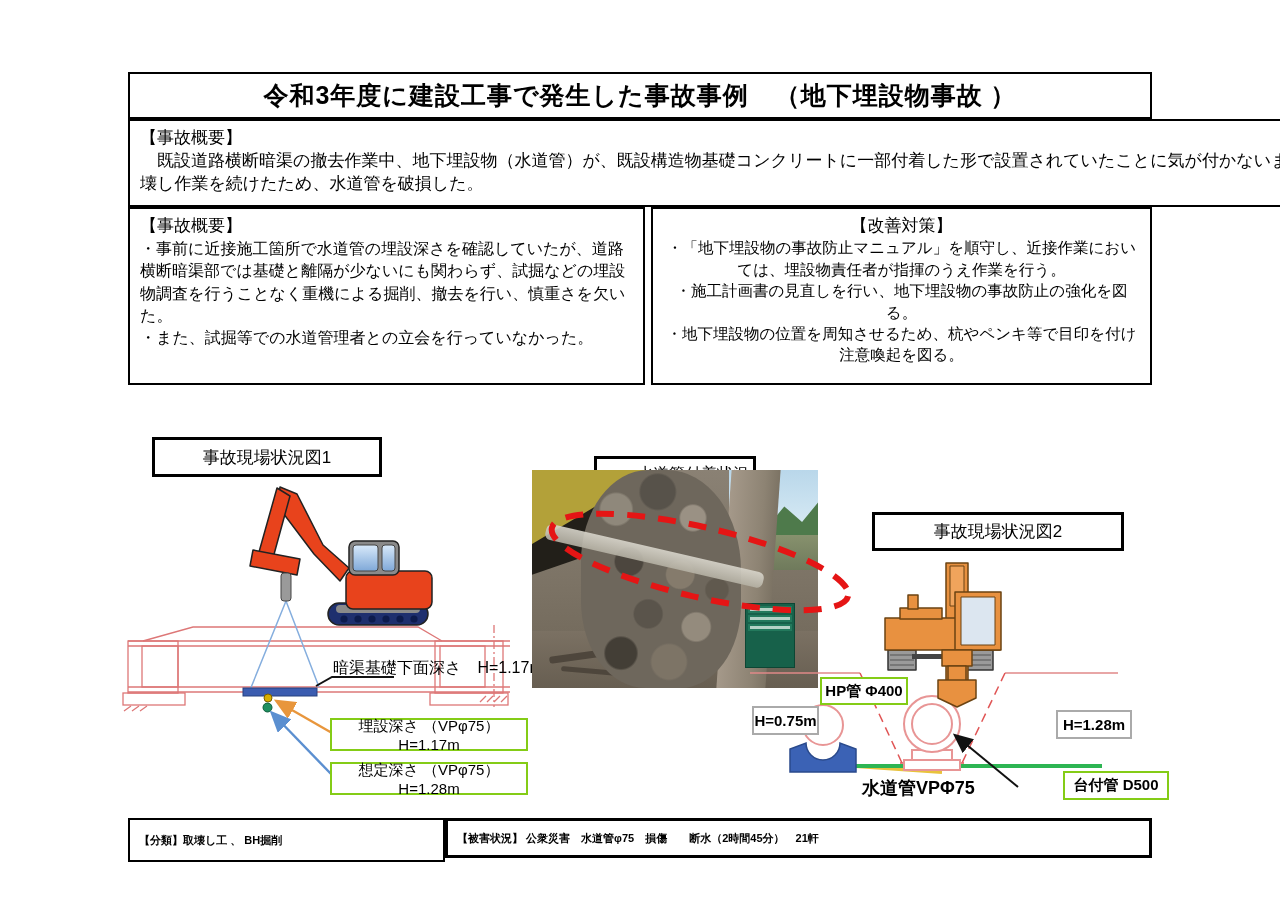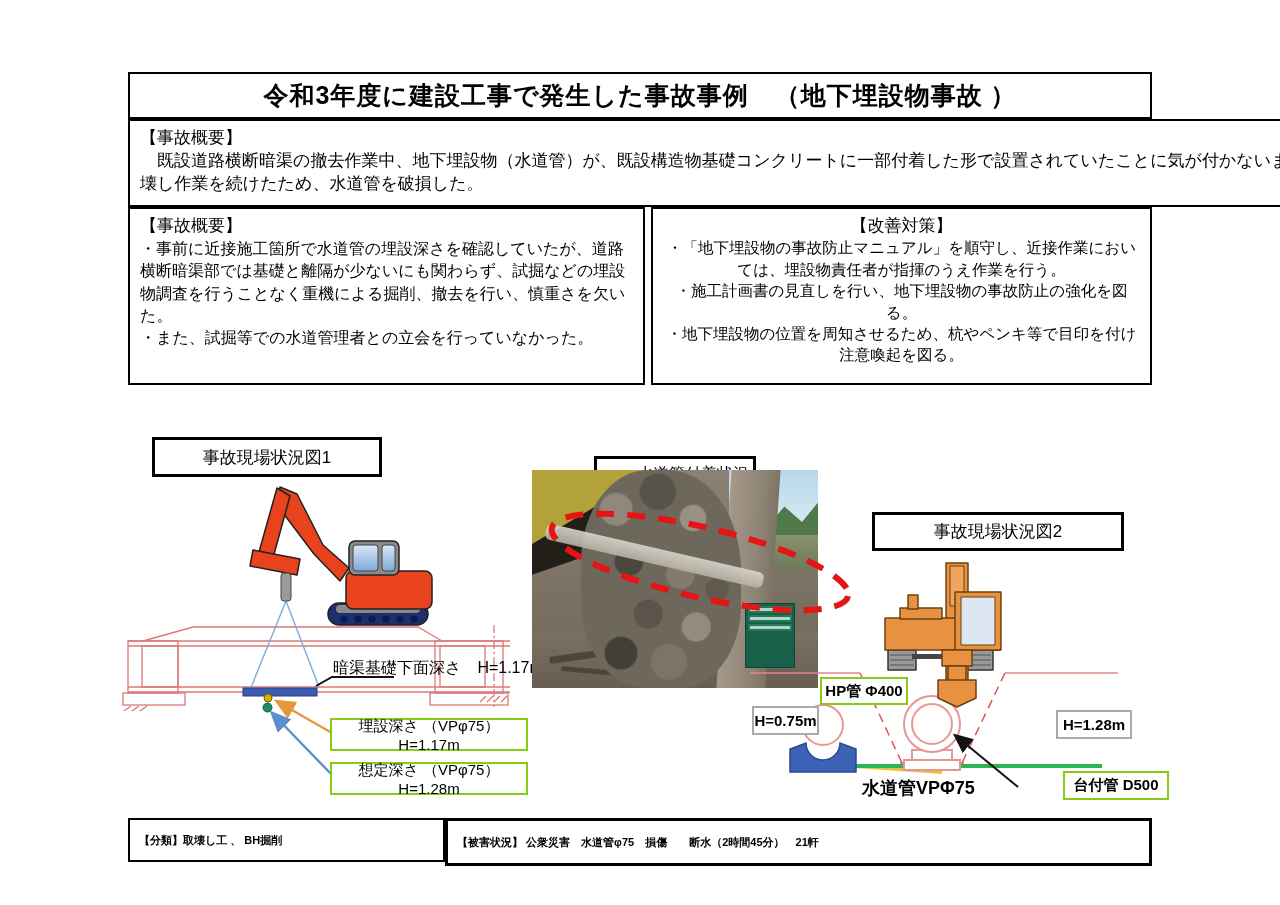--- a/index.html
+++ b/index.html
@@ -220,15 +220,15 @@
     <line x1="268" y1="237" x2="206" y2="186" stroke="#111" stroke-width="2" marker-end="url(#ah-k)"></line>
   </svg>
 
   <div class="abs small-label blk" style="left:820px;top:677px;width:88px;height:28px;font-weight:bold;">HP管 Φ400</div>
   <div class="abs small-label gry" style="left:752px;top:706px;width:67px;height:29px;font-weight:bold;">H=0.75m</div>
   <div class="abs small-label gry" style="left:1056px;top:710px;width:76px;height:29px;font-weight:bold;">H=1.28m</div>
   <div class="abs plain-label" style="left:862px;top:776px;font-weight:bold;">水道管VPΦ75</div>
   <div class="abs small-label blk" style="left:1046px;top:771px;width:106px;height:29px;font-weight:bold;margin-left:17px;">台付管 D500</div>
 
   <div class="abs box2 footer-text" style="left:128px;top:818px;width:317px;height:44px;">【分類】取壊し工 、 BH掘削</div>
-  <div class="abs box3 footer-text" style="left:445px;top:818px;width:707px;height:48px;">【被害状況】 公衆災害　水道管φ75　損傷　　断水（2時間45分）　21軒</div>
+  <div class="abs box3 footer-text" style="left:445px;top:818px;width:707px;height:40px;">【被害状況】 公衆災害　水道管φ75　損傷　　断水（2時間45分）　21軒</div>
 
 </div>
 
 </body></html>

